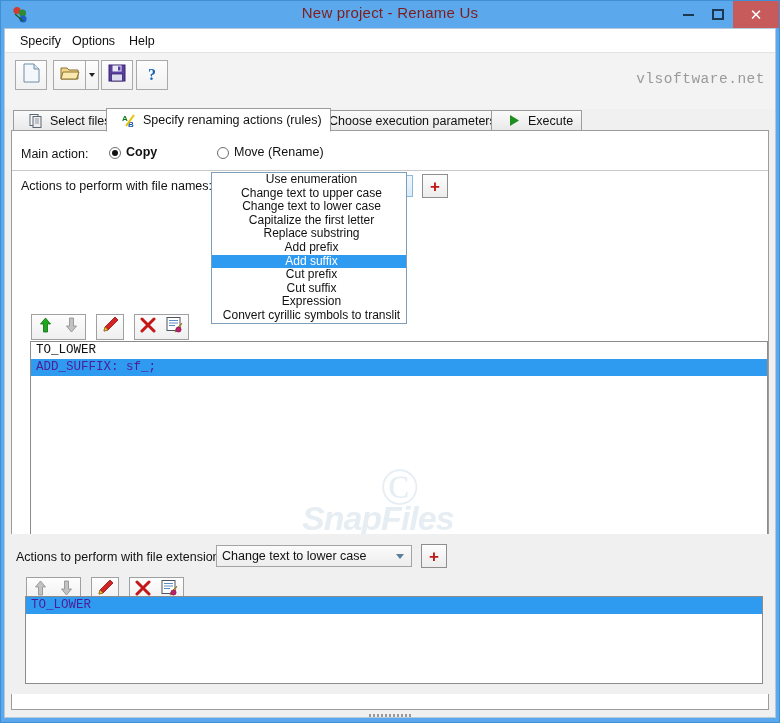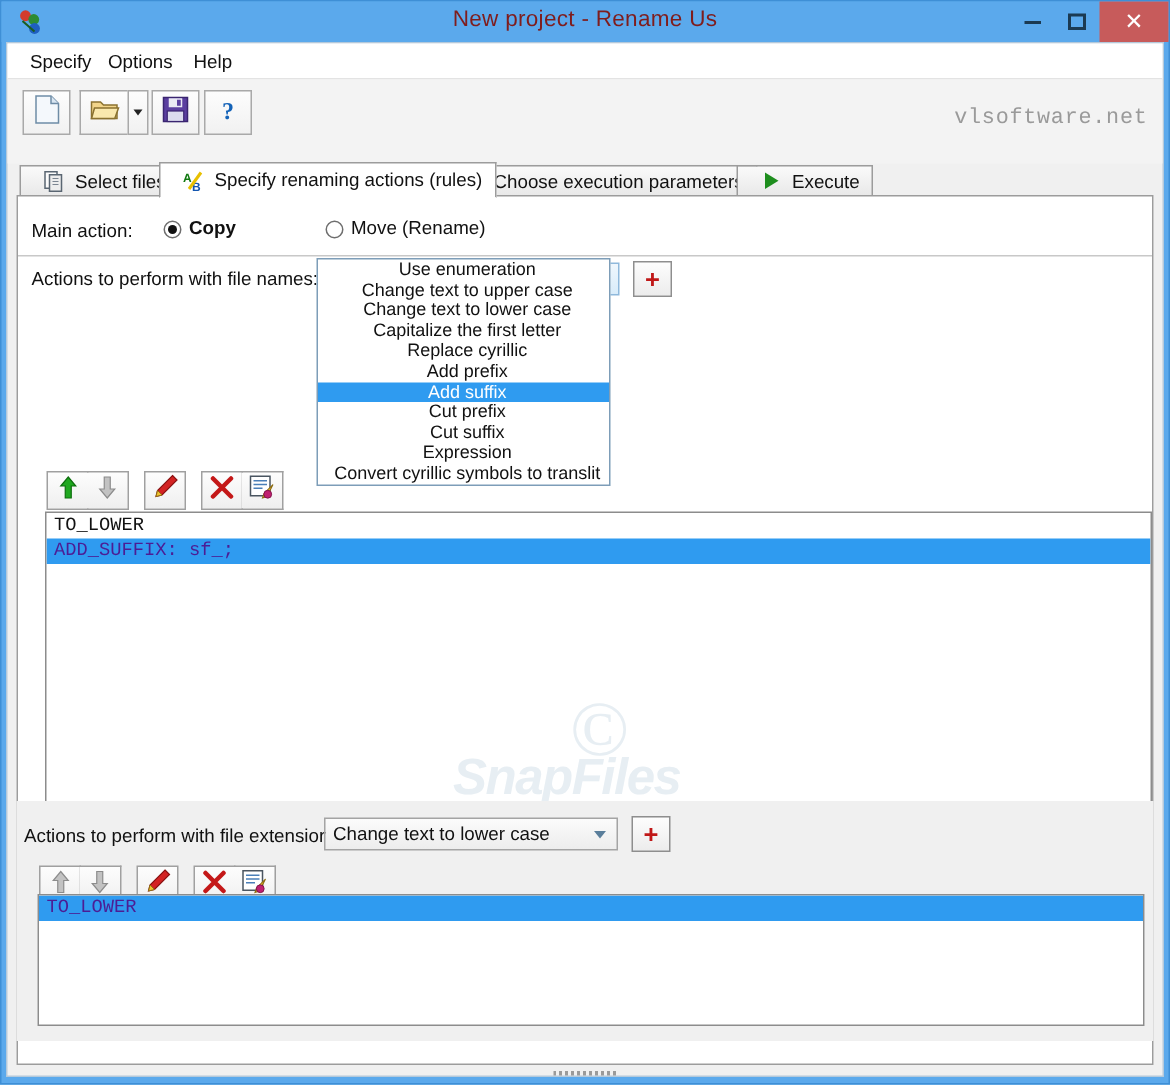--- a/index.html
+++ b/index.html
@@ -558,21 +558,21 @@
       </div>
     </div>
 
   </div>
 
   <div id="dropdown">
     <div class="ddrow">Use enumeration</div>
     <div class="ddrow">Change text to upper case</div>
     <div class="ddrow">Change text to lower case</div>
     <div class="ddrow">Capitalize the first letter</div>
-    <div class="ddrow">Replace cyrillic</div>
+    <div class="ddrow">Replace substring</div>
     <div class="ddrow">Add prefix</div>
     <div class="ddrow sel">Add suffix</div>
     <div class="ddrow">Cut prefix</div>
     <div class="ddrow">Cut suffix</div>
     <div class="ddrow">Expression</div>
     <div class="ddrow">Convert cyrillic symbols to translit</div>
   </div>
 
 </div>
 

